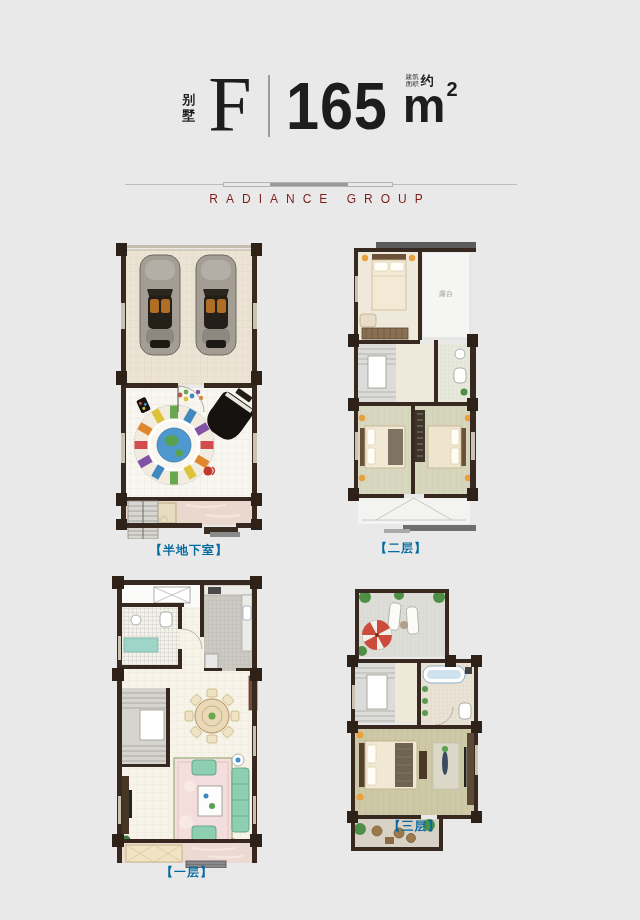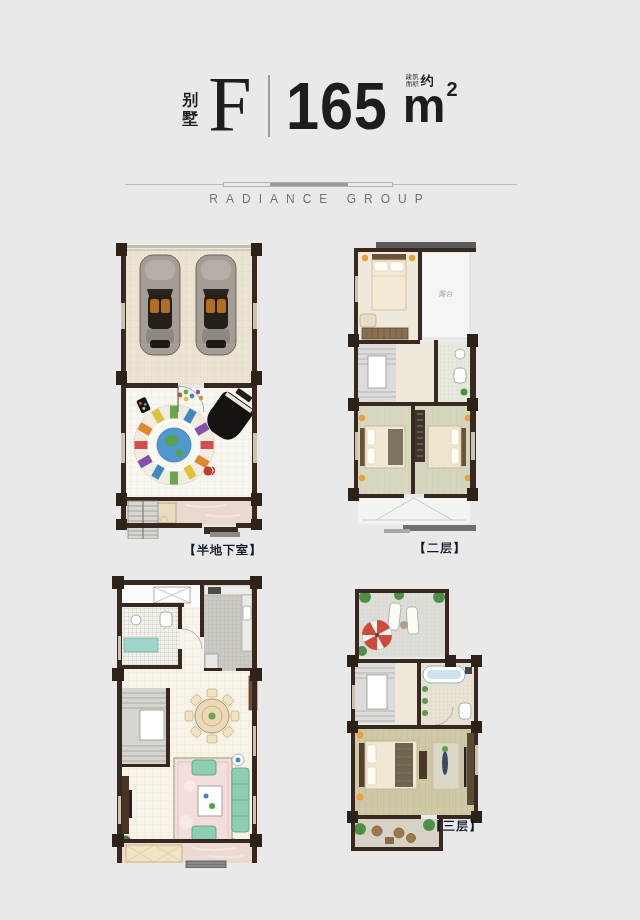--- a/index.html
+++ b/index.html
@@ -2,21 +2,21 @@
 <html><head>
 <meta charset="utf-8">
 <style>
   html,body{margin:0;padding:0;}
   body{font-family:"Liberation Sans", sans-serif; background:#e9e9e9;}
   .canvas{position:relative;width:640px;height:920px;background:#e9e9e9;overflow:hidden;margin:0 auto;}
 
   
   .header{position:absolute;left:0;top:66px;width:640px;height:80px;
           display:flex;justify-content:center;align-items:center;color:#1d1d1d;}
-  .villa{width:18px;font-family:Liberation Serif, serif;font-size:16px;line-height:1.2;
+  .villa{width:18px;font-family:Liberation Mono, monospace;font-size:13px;line-height:1.2;
          letter-spacing:2px;margin-right:8px;margin-top:6px;font-weight:600;}
   .type-letter{font-family:"Liberation Serif",serif;font-size:78px;line-height:0.9;
                font-weight:500;margin-right:16px;transform:translateY(-2px);}
   .vbar{width:2px;height:62px;background:#9c9c9c;margin-right:16px;}
   .area-value{font-size:66px;font-weight:700;line-height:0.85;letter-spacing:1px;
               transform:scaleX(0.9);transform-origin:left center;}
   .area-unit-block{display:flex;flex-direction:column;margin-left:4px;margin-top:-14px;}
   .unit-top{display:flex;align-items:flex-end;margin-left:3px;margin-bottom:0px;}
   .note-stack{display:flex;flex-direction:column;font-size:6.5px;line-height:1.1;
               color:#1d1d1d;letter-spacing:0;}
@@ -25,27 +25,27 @@
   .m-glyph{font-size:48px;font-weight:700;line-height:0.8;}
   .m-sup{font-size:20px;font-weight:700;line-height:1;margin-left:1px;transform:translateY(-8px);}
 
   
   .brand-divider{position:absolute;left:125px;top:182px;width:392px;height:6px;}
   .brand-line{position:absolute;left:0;top:2px;width:392px;height:1px;background:#bcbcbc;}
   .brand-bar-outer{position:absolute;left:98px;top:0;width:170px;height:5px;
                    border:1px solid #b3b3b3;background:#e9e9e9;box-sizing:border-box;}
   .brand-bar-fill{position:absolute;left:46px;top:0;width:78px;height:3px;background:#9a9a9a;}
   .brand-name{position:absolute;left:0;top:192px;width:640px;text-align:center;
-              font-size:12px;letter-spacing:8px;color:#737373;font-weight:500;}
+              font-size:12px;letter-spacing:8px;color:#7f1d1d;font-weight:500;}
 
   
   .plan{position:absolute;}
   .plan svg{display:block;}
-  .plan-label{position:absolute;font-size:12px;font-weight:700;color:#0f172a;
-              letter-spacing:1px;text-align:right;}
+  .plan-label{position:absolute;font-size:12px;font-weight:700;color:#0369a1;
+              letter-spacing:1px;text-align:center;}
 </style>
 </head>
 <body>
 
 <div class="canvas">
 
   <div class="header">
     <div class="villa">别墅</div>
     <div class="type-letter">F</div>
     <div class="vbar"></div>
@@ -428,20 +428,21 @@
         <rect x="141" y="220" width="3" height="28" fill="#cbc3b2"></rect>
         <rect x="0" y="0" width="12" height="13" fill="#2e2218"></rect>
         <rect x="138" y="0" width="12" height="13" fill="#2e2218"></rect>
         <rect x="0" y="92" width="12" height="13" fill="#2e2218"></rect>
         <rect x="138" y="92" width="12" height="13" fill="#2e2218"></rect>
         <rect x="0" y="258" width="12" height="13" fill="#2e2218"></rect>
         <rect x="138" y="258" width="12" height="13" fill="#2e2218"></rect>
       </g>
     </svg>
   </div>
+  <div class="plan-label" style="left:112px;top:864px;width:150px;">【一层】</div>
 
   <div class="plan" style="left:347px;top:585px;">
     <svg width="135" height="272" viewBox="0 0 135 272">
       <defs>
         <pattern id="pD" width="6" height="16" patternUnits="userSpaceOnUse">
           <path d="M0 0V16" fill="none" stroke="#b9b38e" stroke-width="0.6"></path>
         </pattern>
         <pattern id="mD" width="4" height="4" patternUnits="userSpaceOnUse">
           <path d="M4 0H0V4" fill="none" stroke="#d6d0c2" stroke-width="0.5"></path>
         </pattern>

